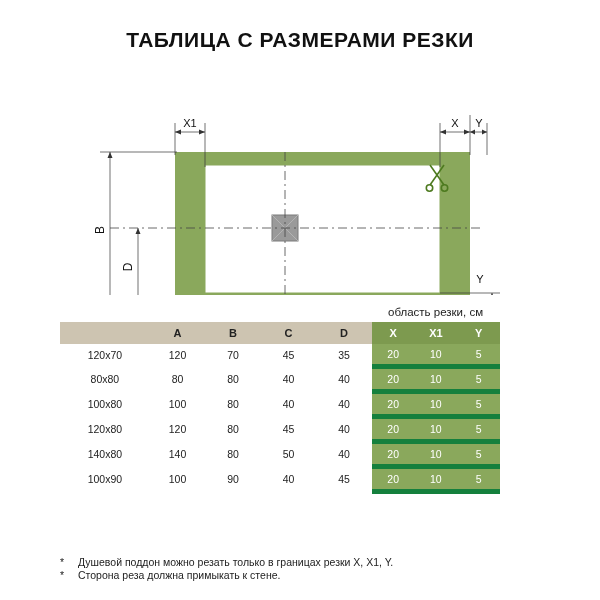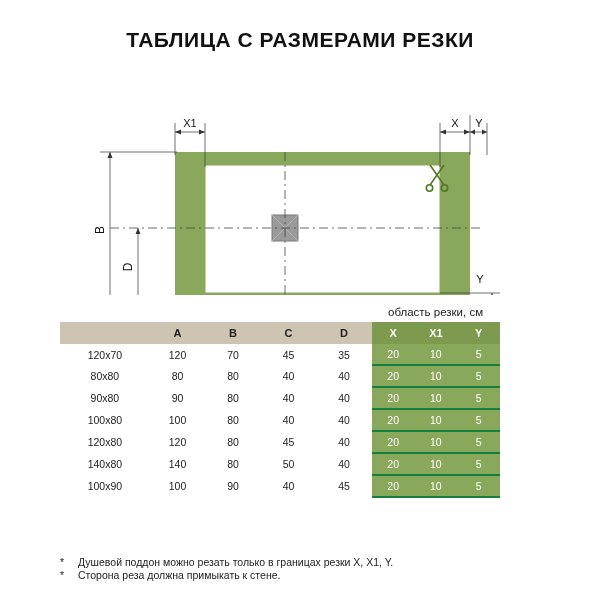--- a/index.html
+++ b/index.html
@@ -79,21 +79,21 @@
   table.sizes td.name {
     text-align: center;
     width: 84px;
     margin-top: 32px;
   }
   table.sizes td.dim { width: 52px; }
   table.sizes td.green {
     background: #8aa85c;
     color: #ffffff;
     width: 40px;
-    border-bottom: 2px solid #15803d;
+    border-bottom: 5px solid #15803d;
   }
   table.sizes thead th.name { width: 84px; }
   table.sizes thead th.dim { width: 52px; }
   table.sizes thead th.green { width: 40px; }
 
   
   .notes {
     position: absolute;
     left: 60px;
     top: 556px;
@@ -216,30 +216,20 @@
         <td class="dim">70</td>
         <td class="dim">45</td>
         <td class="dim">35</td>
         <td class="green">20</td>
         <td class="green">10</td>
         <td class="green">5</td>
       </tr>
       <tr>
         <td class="name">80х80</td>
         <td class="dim">80</td>
-        <td class="dim">80</td>
-        <td class="dim">40</td>
-        <td class="dim">40</td>
-        <td class="green">20</td>
-        <td class="green">10</td>
-        <td class="green">5</td>
-      </tr>
-      <tr>
-        <td class="name">90х80</td>
-        <td class="dim">90</td>
         <td class="dim">80</td>
         <td class="dim">40</td>
         <td class="dim">40</td>
         <td class="green">20</td>
         <td class="green">10</td>
         <td class="green">5</td>
       </tr>
       <tr>
         <td class="name">100х80</td>
         <td class="dim">100</td>

